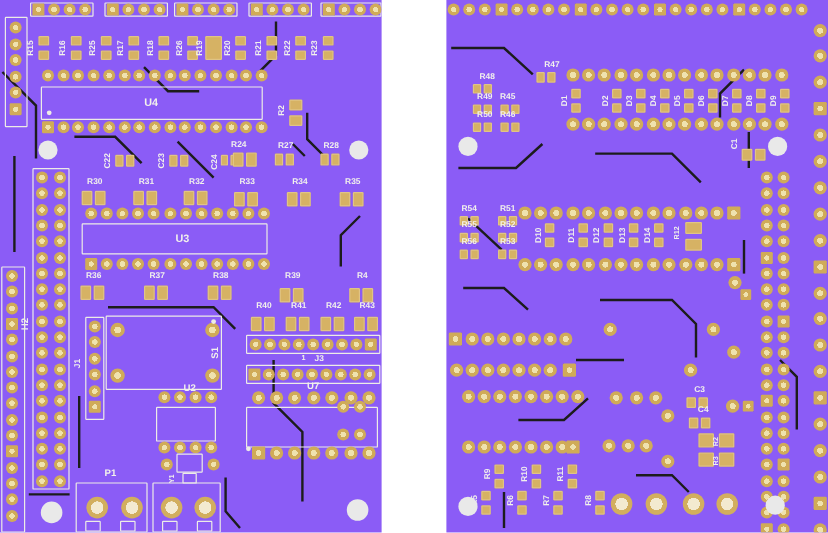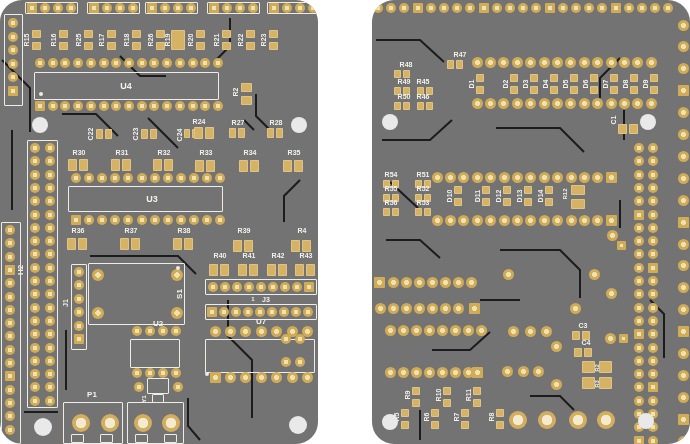--- a/index.html
+++ b/index.html
@@ -1,18 +1,18 @@
 <!DOCTYPE html>
 <html><head>
 <meta charset="utf-8">
 <style>
   html,body{margin:0;padding:0;background:#ffffff;}
   #stage{position:relative;width:690px;height:444px;background:#ffffff;overflow:hidden;
          font-family:"Liberation Sans",sans-serif;}
-  .board{position:absolute;background:#737373;overflow:hidden;border-radius:22px;}
+  .board{position:absolute;background:#8b5cf6;overflow:hidden;}
   .pad{position:absolute;border-radius:50%;
        background:radial-gradient(circle,#efe2ae 0 32%,#d0ab58 33% 86%,#8a7135 100%);}
   .sqpad{position:absolute;border-radius:1px;
        background:radial-gradient(circle,#efe2ae 0 30%,#d0ab58 31% 92%,#8a7135 100%);}
   .bigpad{position:absolute;border-radius:50%;
        background:radial-gradient(circle,#f3ead0 0 40%,#d2ae5e 41% 88%,#8a7135 100%);}
   .smdpad{position:absolute;border-radius:1px;background:#d6b264;
        box-shadow:inset 0 0 0 1px rgba(255,250,230,.25);}
   .silk{position:absolute;border:1.5px solid #edece6;border-radius:1px;box-sizing:border-box;}
   .mhole{position:absolute;border-radius:50%;background:#e9e9e9;}

